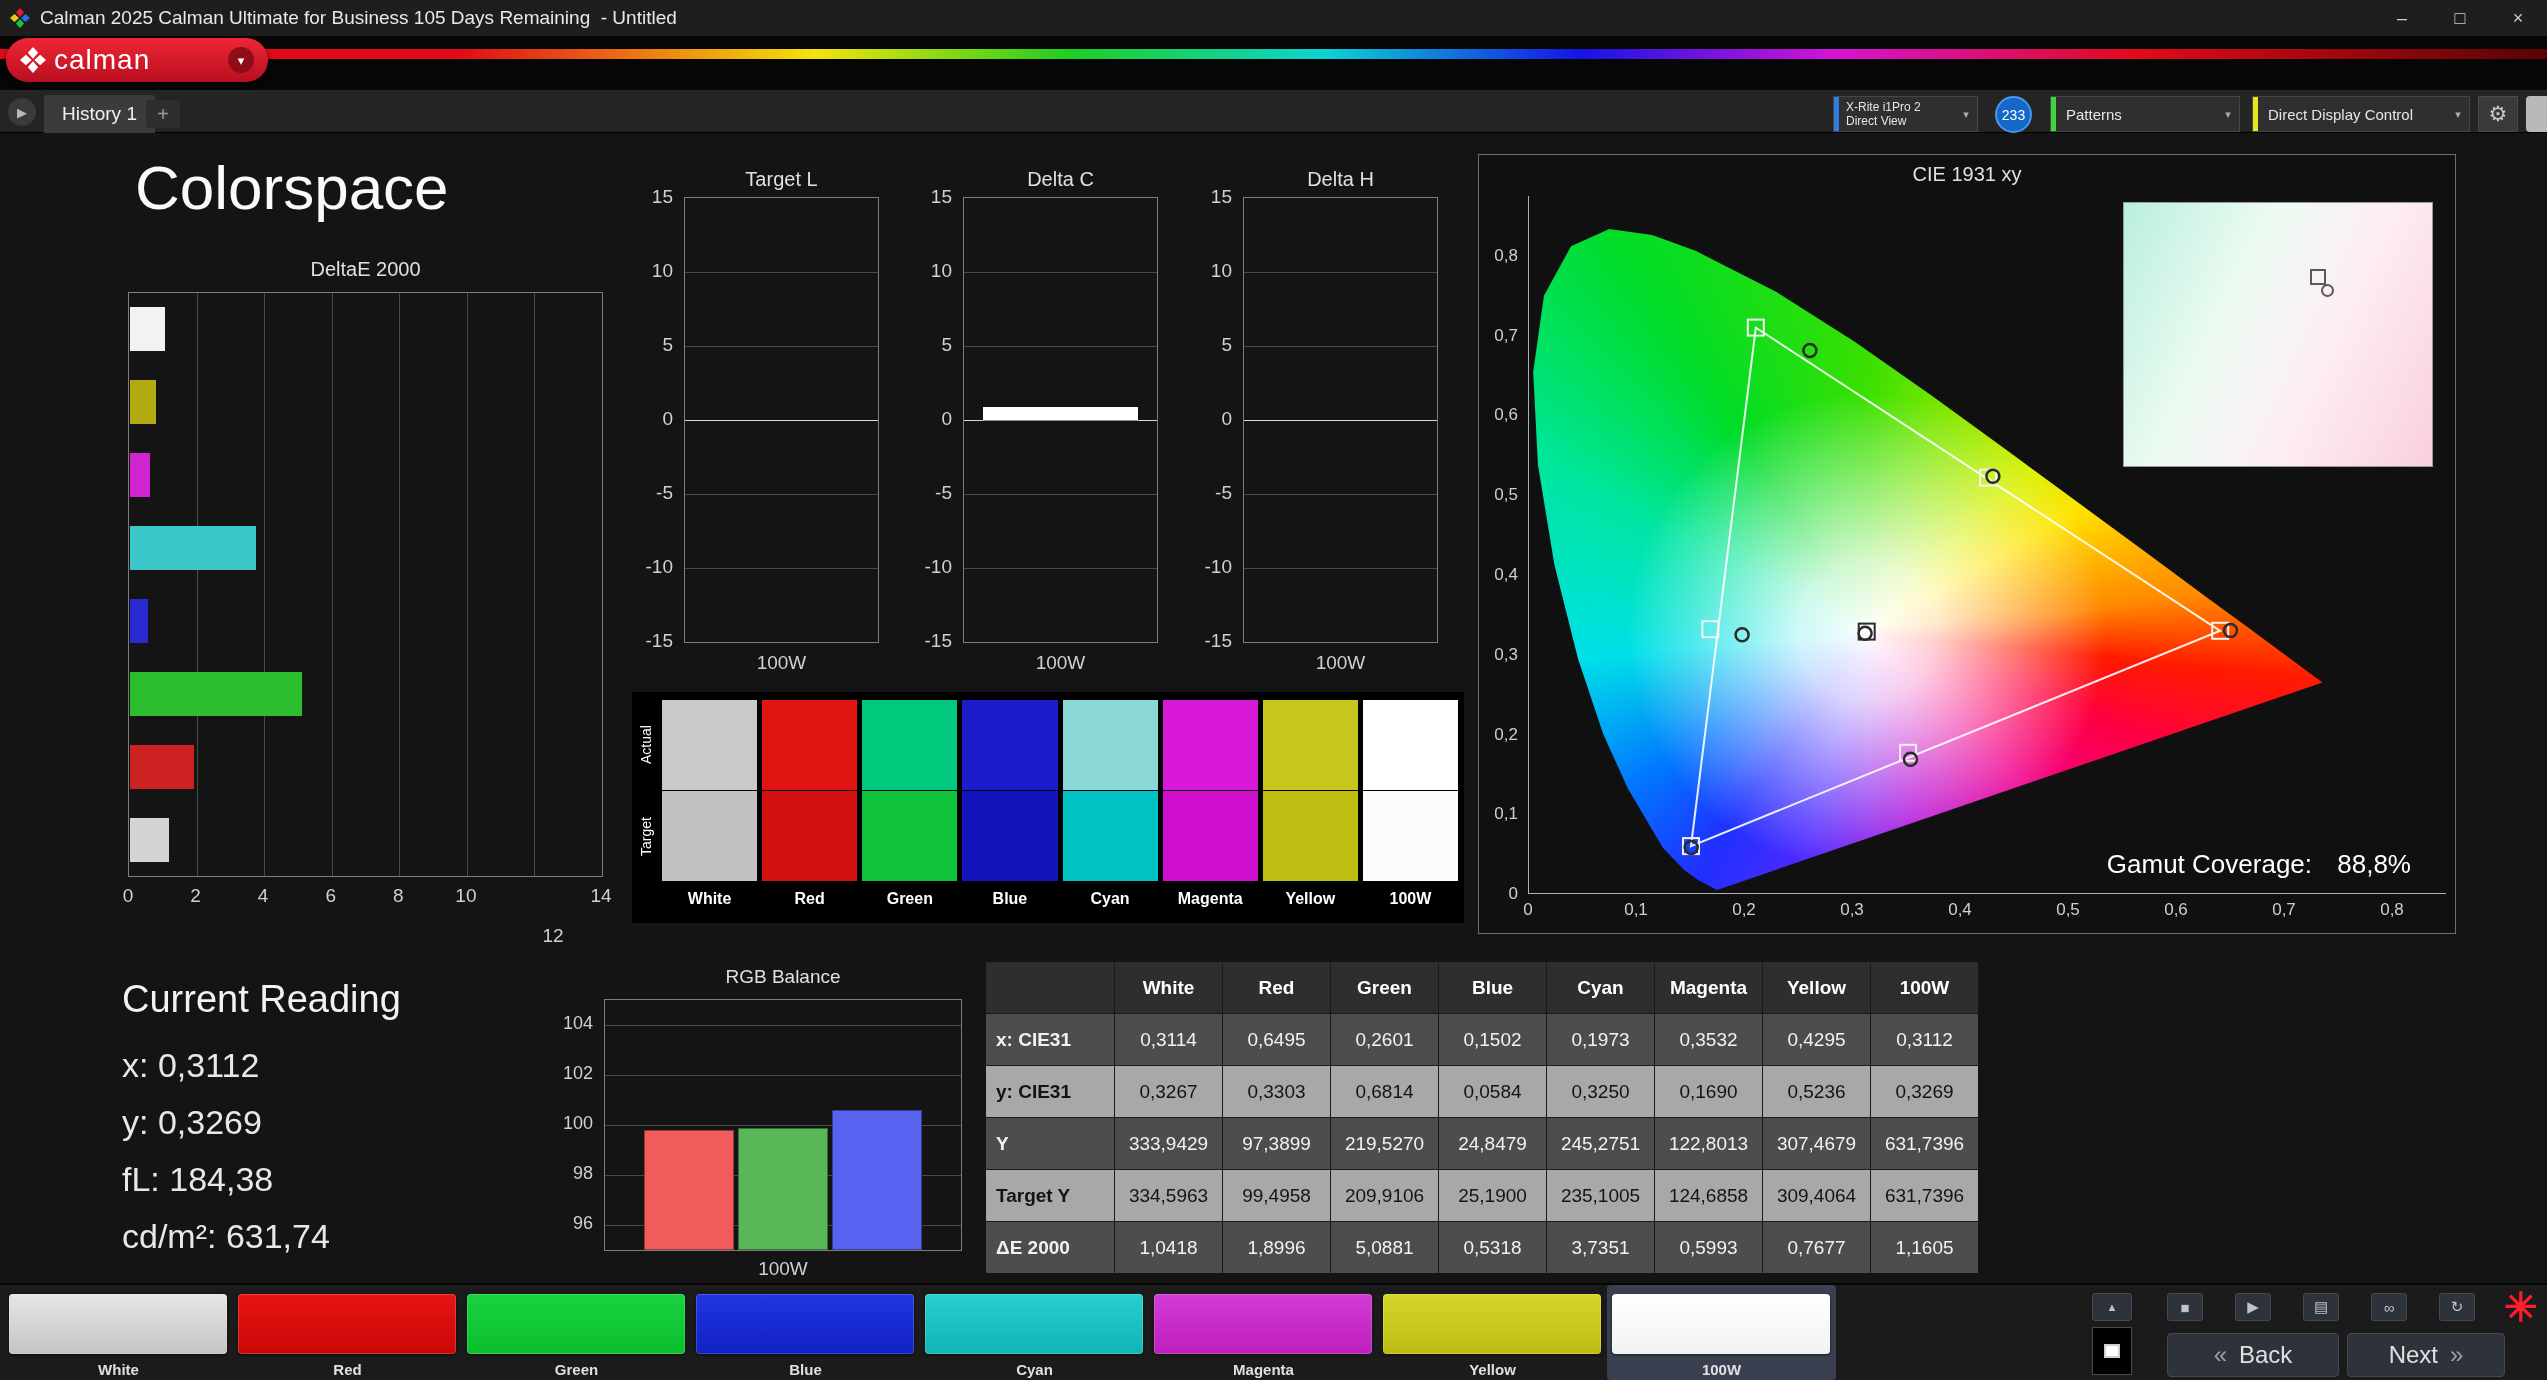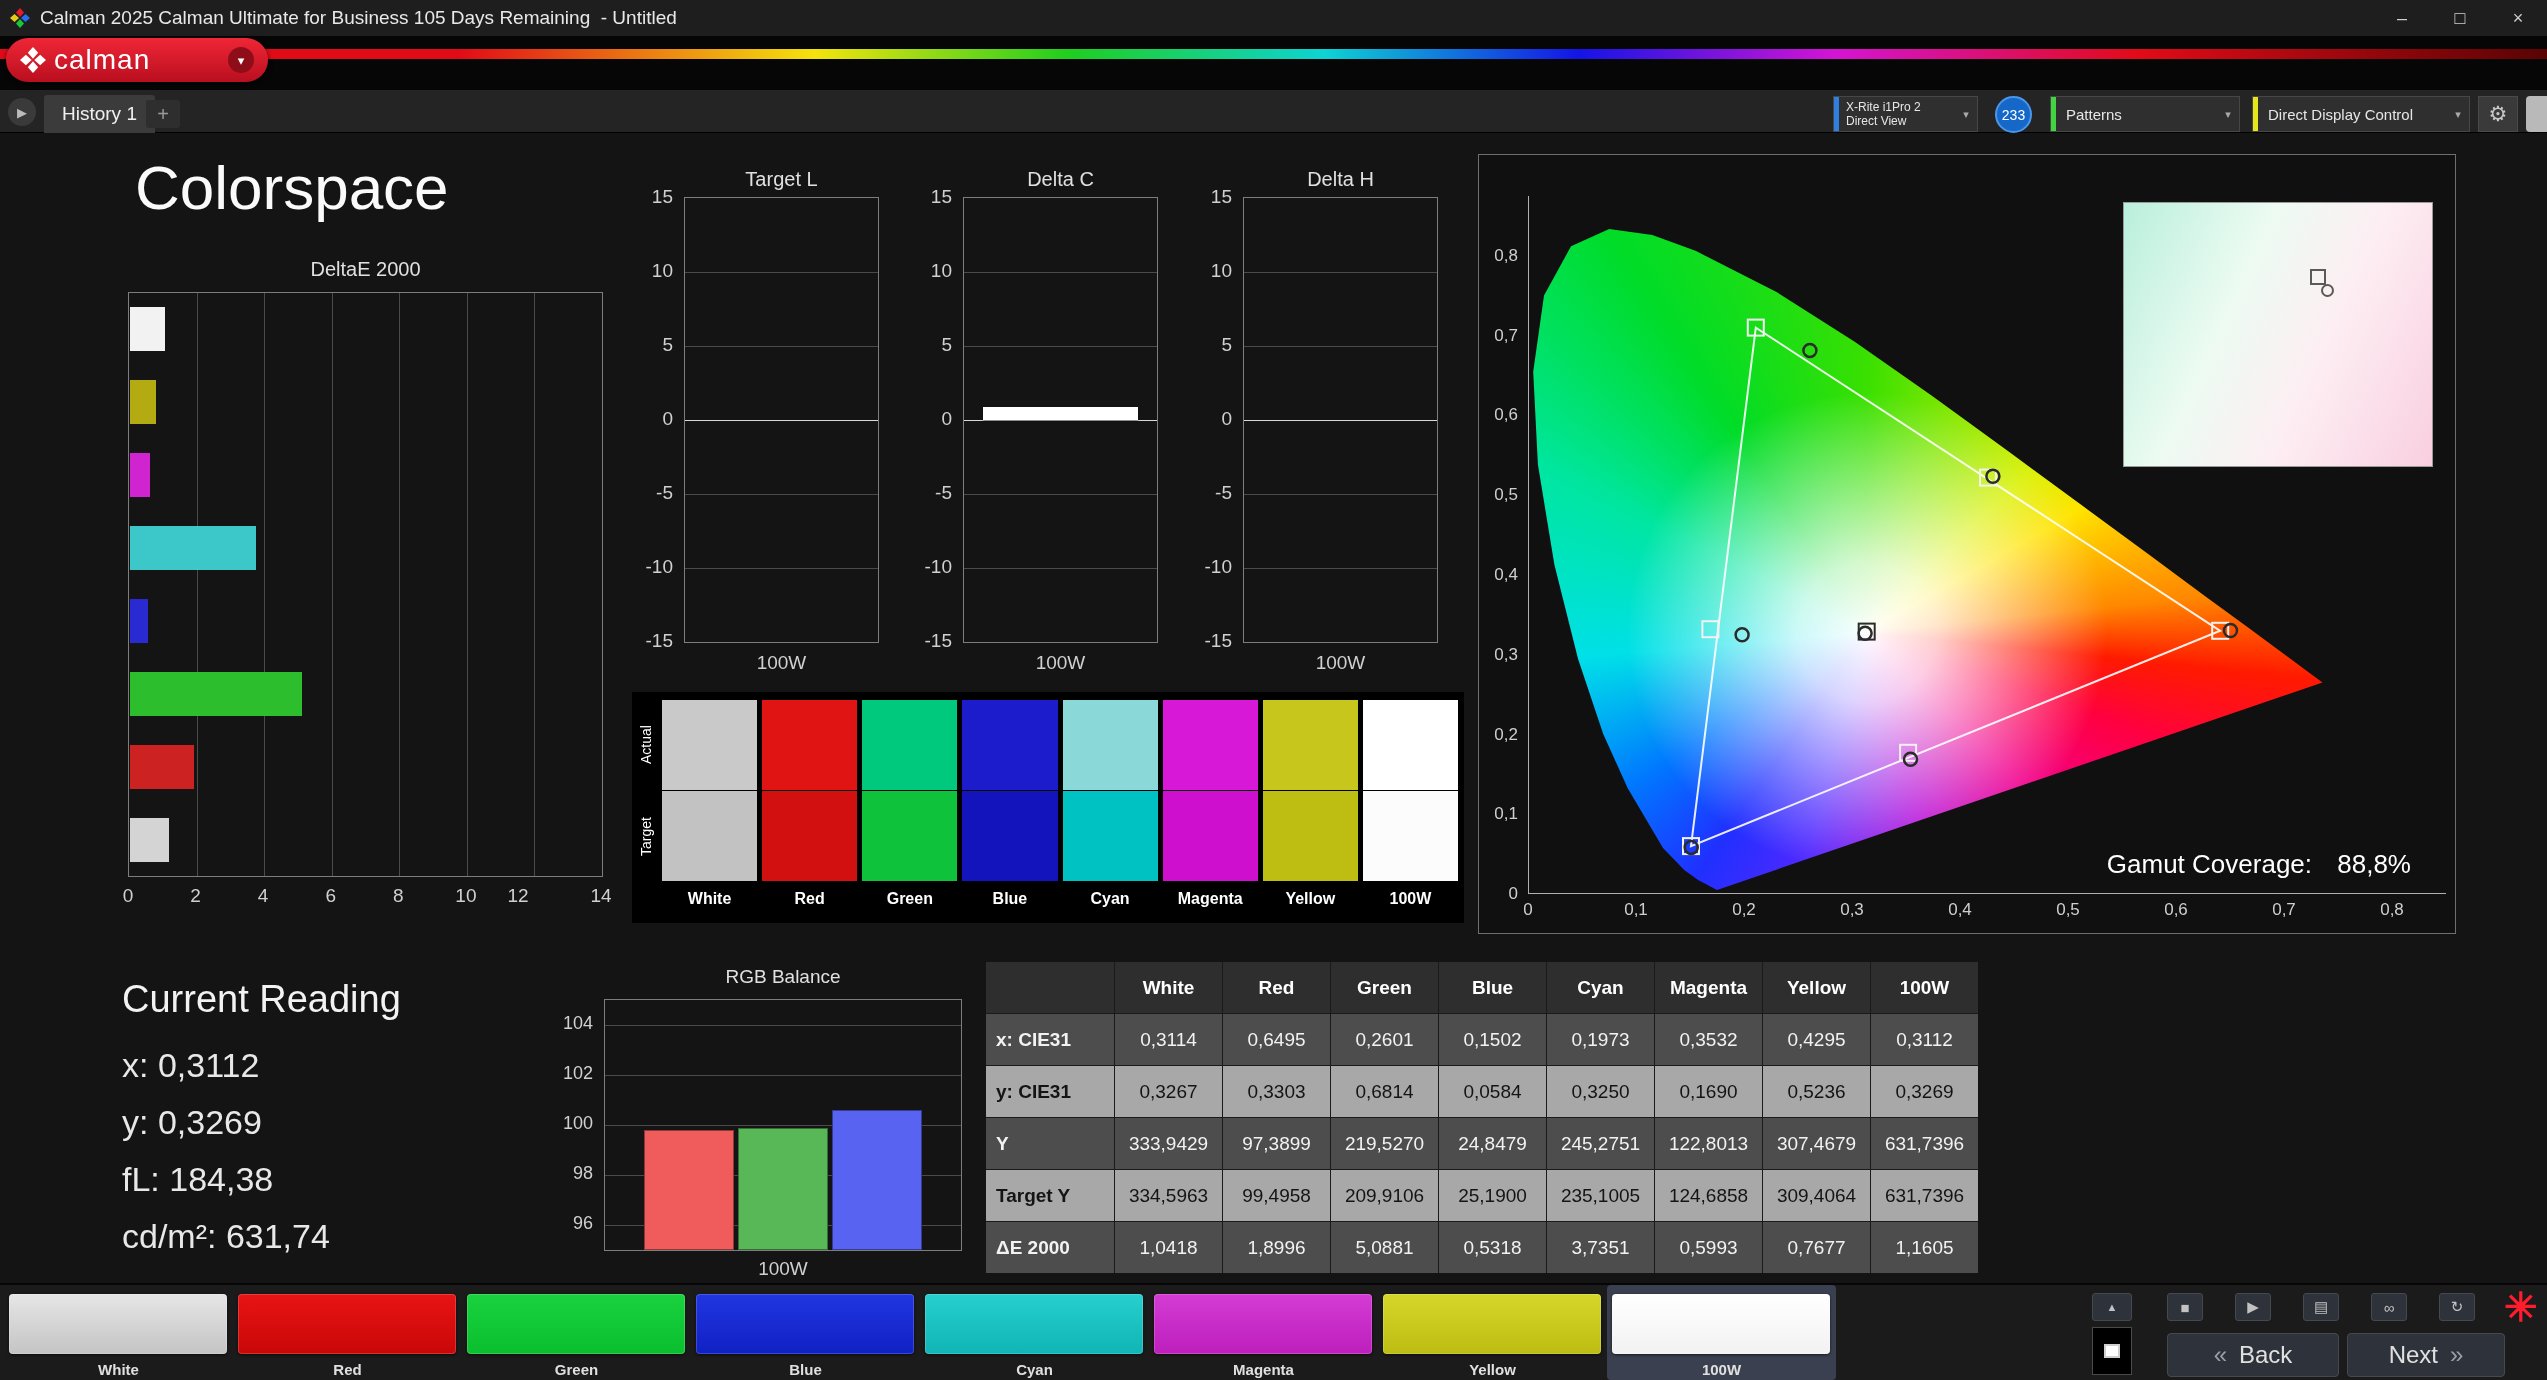--- a/index.html
+++ b/index.html
@@ -236,21 +236,21 @@
       <div class="hbar" style="top: 451.7px; width: 64.2px; background: rgb(204, 34, 34);"></div>
       <div class="hbar" style="top: 524.6px; width: 39.2px; background: rgb(212, 212, 212);"></div>
     </div>
   <div class="axis-font" id="deltae-xticks">
       <div class="xtick" style="left: -14px;">0</div>
       <div class="xtick" style="left: 53.6px;">2</div>
       <div class="xtick" style="left: 121.1px;">4</div>
       <div class="xtick" style="left: 188.7px;">6</div>
       <div class="xtick" style="left: 256.3px;">8</div>
       <div class="xtick" style="left: 323.9px;">10</div>
-      <div class="xtick" style="left: 376px;">12</div>
+      <div class="xtick" style="left: 411px; margin-top: 40px;">12</div>
       <div class="xtick" style="left: 459px;">14</div>
     </div>
 
   <div class="chart-title delta-title" style="left:684px">Target L</div>
   <div class="axis-font delta-yticks" id="delta_l-yticks" style="left:636px">
       <div class="ytick" style="top: -11px;">15</div>
       <div class="ytick" style="top: 63px;">10</div>
       <div class="ytick" style="top: 137px;">5</div>
       <div class="ytick" style="top: 211px;">0</div>
       <div class="ytick" style="top: 285px;">-5</div>
@@ -346,20 +346,21 @@
         </div>
         <div class="swcol">
           <div class="sw" style="background: rgb(255, 255, 255);"></div>
           <div class="sw" style="background: rgb(252, 252, 252);"></div>
           <div class="swlabel">100W</div>
         </div>
       </div>
   </div>
 
   <div id="cie-panel">
+    <div id="cie-title">CIE 1931 xy</div>
     <div id="cie-yticks">
         <div class="ytick" style="top: 729px;">0</div>
         <div class="ytick" style="top: 649.2px;">0,1</div>
         <div class="ytick" style="top: 569.5px;">0,2</div>
         <div class="ytick" style="top: 489.7px;">0,3</div>
         <div class="ytick" style="top: 409.9px;">0,4</div>
         <div class="ytick" style="top: 330.1px;">0,5</div>
         <div class="ytick" style="top: 250.4px;">0,6</div>
         <div class="ytick" style="top: 170.6px;">0,7</div>
         <div class="ytick" style="top: 90.8px;">0,8</div>

